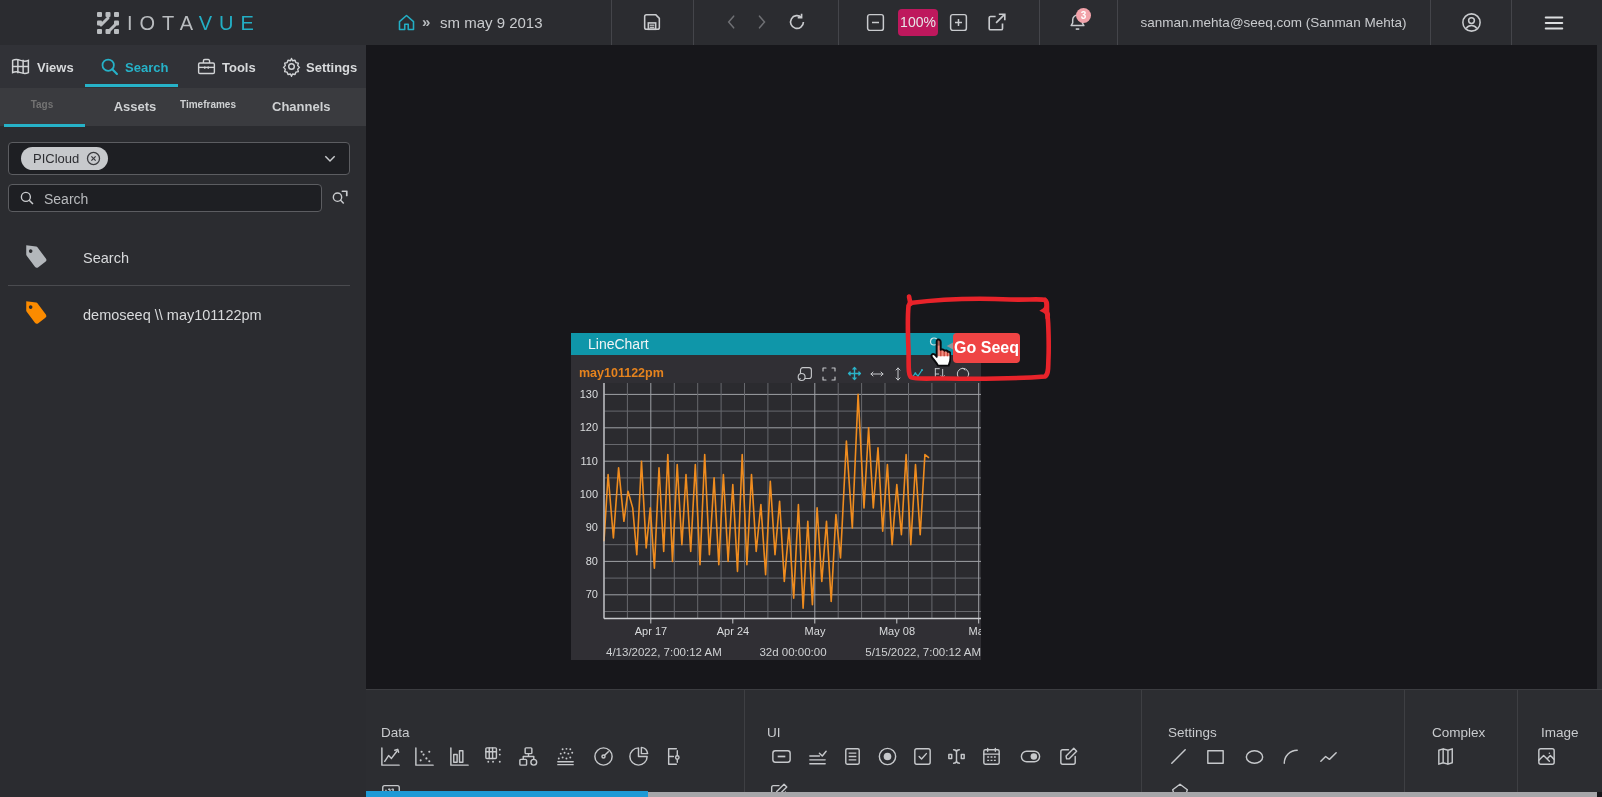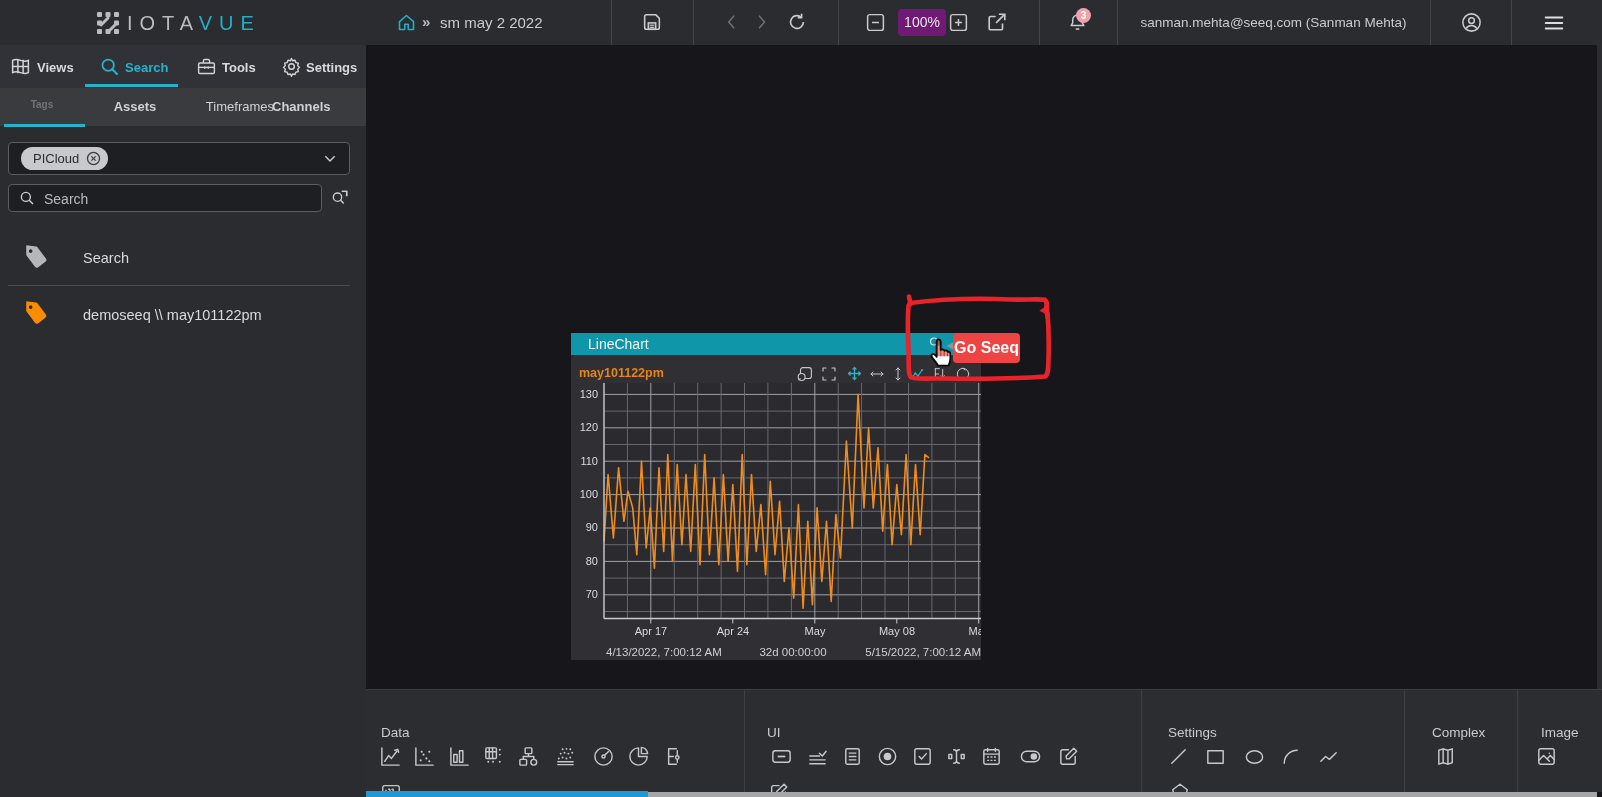--- a/index.html
+++ b/index.html
@@ -21,21 +21,21 @@
 <g stroke="#b9bcbf" stroke-width="3" stroke-linecap="round">
       <line x1="5" y1="14" x2="12" y2="7"></line>
       <line x1="12" y1="21" x2="19" y2="14"></line>
     </g>
 </svg>
 <div class="abs" style="left:127px;top:12px;font-size:20px;letter-spacing:7px;color:#b9bcbf;font-weight:400">IOTA<span style="color:#23aec4">VUE</span></div>
 <svg style="position:absolute;left:396px;top:12px" width="21" height="21" viewBox="0 0 24 24">
     <path d="M4 11 L12 4 L20 11 V20 H14 V14 H10 V20 H4 Z" fill="none" stroke="#23aec4" stroke-width="1.8" stroke-linejoin="round"></path>
   </svg>
 <div class="abs" style="left:422px;top:13px;color:#b9bcbf;font-size:15px;font-weight:bold">»</div>
-<div class="abs" style="left:440px;top:14px;color:#c9cbce;font-size:15px">sm may 2 2022</div>
+<div class="abs" style="left:440px;top:14px;color:#c9cbce;font-size:15px">sm may 9 2013</div>
 <div class="vline" style="left:611px;top:0;height:45px"></div>
 <div class="vline" style="left:693px;top:0;height:45px"></div>
 <div class="vline" style="left:838px;top:0;height:45px"></div>
 <div class="vline" style="left:1039px;top:0;height:45px"></div>
 <div class="vline" style="left:1117px;top:0;height:45px"></div>
 <div class="vline" style="left:1430px;top:0;height:45px"></div>
 <div class="vline" style="left:1511px;top:0;height:45px"></div>
 <svg style="position:absolute;left:641px;top:11px" width="22" height="22" viewBox="0 0 24 24">
     <path d="M4 6 a2 2 0 0 1 2-2 H16 L20 8 V18 a2 2 0 0 1-2 2 H6 a2 2 0 0 1-2-2 Z" fill="none" stroke="#c9cbce" stroke-width="1.7" stroke-linecap="round" stroke-linejoin="round"></path>
     <rect x="8" y="13" width="8" height="7" fill="none" stroke="#c9cbce" stroke-width="1.7"></rect>
@@ -49,21 +49,21 @@
     <path d="M9 5 L15 12 L9 19" fill="none" stroke="#6f7074" stroke-width="1.8" stroke-linecap="round"></path>
   </svg>
 <svg style="position:absolute;left:786px;top:11px" width="22" height="22" viewBox="0 0 24 24">
     <path d="M19 12 a7 7 0 1 1-2.05-4.95" fill="none" stroke="#c9cbce" stroke-width="1.8"></path>
     <path d="M17 3 v4.2 h-4.2" fill="none" stroke="#c9cbce" stroke-width="1.8"></path>
   </svg>
 <svg style="position:absolute;left:865px;top:12px" width="21" height="21" viewBox="0 0 24 24">
     <rect x="3" y="3" width="18" height="18" rx="2.5" fill="none" stroke="#c9cbce" stroke-width="1.7"></rect>
     <line x1="8" y1="12" x2="16" y2="12" stroke="#c9cbce" stroke-width="1.7"></line>
   </svg>
-<div class="abs" style="left:898px;top:9px;width:48px;height:27px;background:#701a75;border-radius:4px;color:#e6e7e9;font-size:14px;text-align:center;line-height:27px">100%</div>
+<div class="abs" style="left:898px;top:9px;width:40px;height:27px;background:#be185d;border-radius:4px;color:#e6e7e9;font-size:14px;text-align:center;line-height:27px">100%</div>
 <svg style="position:absolute;left:948px;top:12px" width="21" height="21" viewBox="0 0 24 24">
     <rect x="3" y="3" width="18" height="18" rx="2.5" fill="none" stroke="#c9cbce" stroke-width="1.7"></rect>
     <line x1="8" y1="12" x2="16" y2="12" stroke="#c9cbce" stroke-width="1.7"></line>
     <line x1="12" y1="8" x2="12" y2="16" stroke="#c9cbce" stroke-width="1.7"></line>
   </svg>
 <svg style="position:absolute;left:986px;top:11px" width="22" height="22" viewBox="0 0 24 24">
     <path d="M18 13.5 V19 a1.5 1.5 0 0 1-1.5 1.5 H5 a1.5 1.5 0 0 1-1.5-1.5 V7.5 A1.5 1.5 0 0 1 5 6 h5.5" fill="none" stroke="#c9cbce" stroke-width="1.8"></path>
     <path d="M14 3.5 h6.5 V10" fill="none" stroke="#c9cbce" stroke-width="1.8"></path>
     <line x1="11" y1="13" x2="20" y2="4" stroke="#c9cbce" stroke-width="1.8"></line>
   </svg>
@@ -109,21 +109,21 @@
     <line x1="14" y1="12" x2="14" y2="14.5" stroke="#d2d4d6" stroke-width="1.6"></line>
   </svg>
 <div class="abs" style="left:222px;top:60px;color:#d8dadc;font-size:13px;font-weight:bold">Tools</div>
 <svg style="position:absolute;left:281px;top:56px" width="21" height="21" viewBox="0 0 24 24">
     <circle cx="12" cy="12" r="3.2" fill="none" stroke="#d2d4d6" stroke-width="1.6"></circle>
     <path d="M12 2.8 l1.2 2.6 2.8-.6 1 2.7 2.8 .7 -.7 2.8 2 2 -2 2 .7 2.8 -2.8 .7 -1 2.7 -2.8-.6 -1.2 2.6 -1.2-2.6 -2.8 .6 -1-2.7 -2.8-.7 .7-2.8 -2-2 2-2 -.7-2.8 2.8-.7 1-2.7 2.8 .6 Z" fill="none" stroke="#d2d4d6" stroke-width="1.6" stroke-linejoin="round"></path>
   </svg>
 <div class="abs" style="left:306px;top:60px;color:#d8dadc;font-size:13px;font-weight:bold">Settings</div>
 <div class="abs" style="left:0;top:99px;width:84px;text-align:center;color:#737373;font-size:10px;font-weight:bold">Tags</div>
 <div class="abs" style="left:91px;top:99px;width:88px;text-align:center;color:#cfd1d3;font-size:13px;font-weight:bold">Assets</div>
-<div class="abs" style="left:180px;top:99px;width:94px;text-align:right;color:#cfd1d3;font-size:13px;font-weight:normal">Timeframes</div>
+<div class="abs" style="left:180px;top:99px;width:94px;text-align:left;color:#cfd1d3;font-size:10px;font-weight:bold">Timeframes</div>
 <div class="abs" style="left:272px;top:99px;width:94px;color:#cfd1d3;font-size:13px;font-weight:bold">Channels</div>
 <div class="abs" style="left:4px;top:124px;width:81px;height:3px;background:#26b2c8"></div>
 <div class="abs" style="left:8px;top:142px;width:342px;height:33px;background:#1e1f23;border:1px solid #5c5d61;border-radius:4px"></div>
 <div class="abs" style="left:21px;top:147px;width:87px;height:23px;background:#c7c9cc;border-radius:12px;color:#2c2d31;font-size:13px;line-height:23px;padding-left:12px">PICloud</div>
 <svg style="position:absolute;left:85px;top:150px" width="17" height="17" viewBox="0 0 24 24">
     <circle cx="12" cy="12" r="8.5" fill="none" stroke="#3a3b3f" stroke-width="1.8"></circle>
     <line x1="9" y1="9" x2="15" y2="15" stroke="#3a3b3f" stroke-width="1.8"></line>
     <line x1="15" y1="9" x2="9" y2="15" stroke="#3a3b3f" stroke-width="1.8"></line>
   </svg>
 <svg style="position:absolute;left:322px;top:151px" width="16" height="16" viewBox="0 0 24 24">

